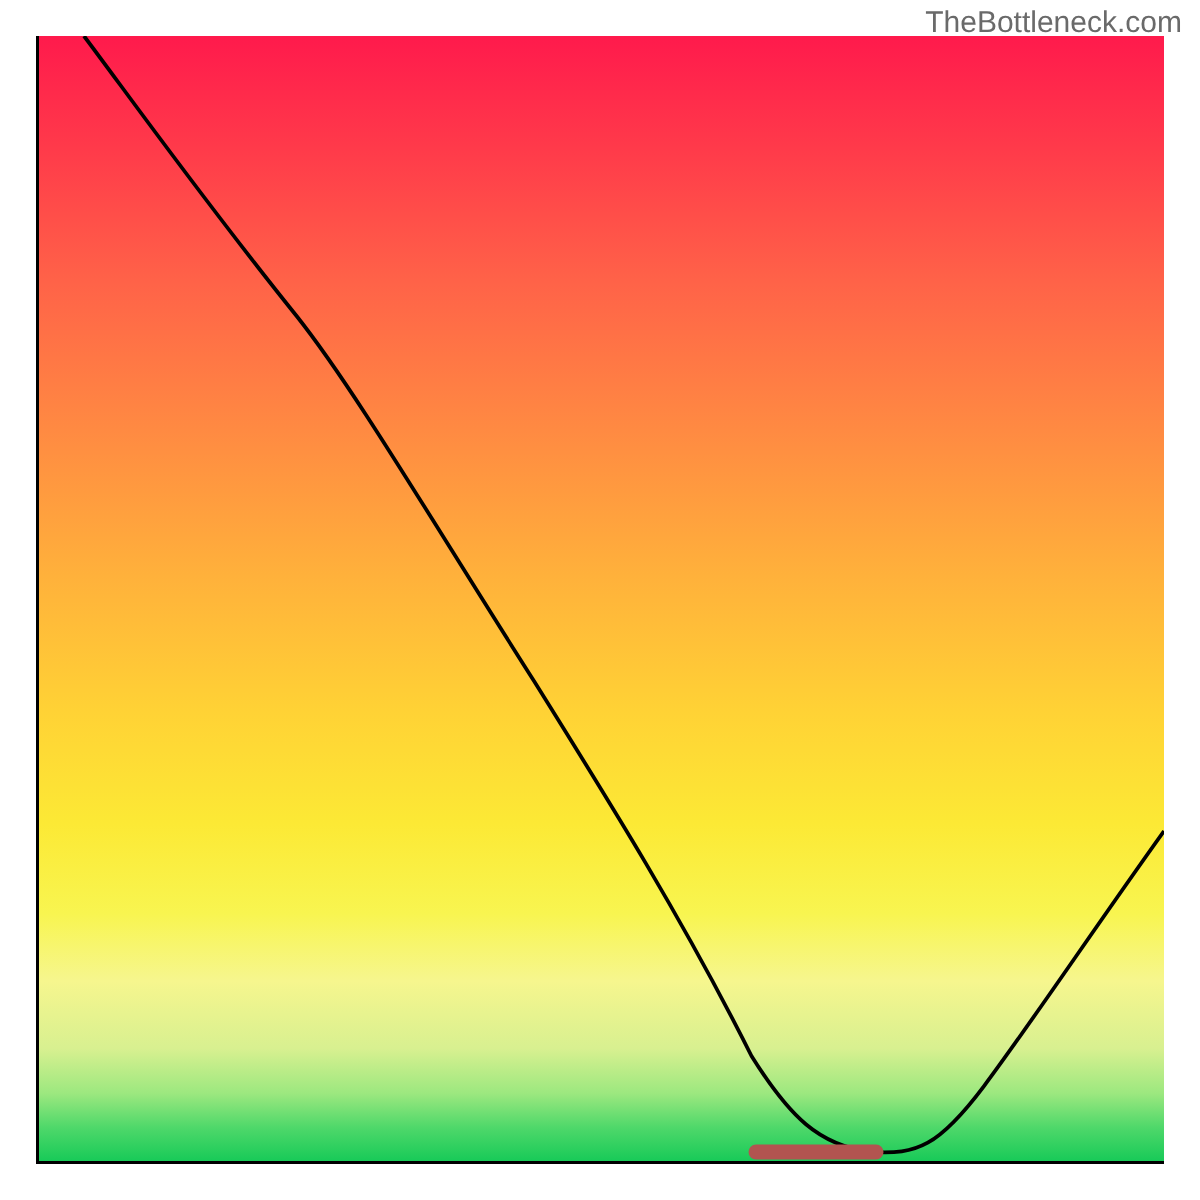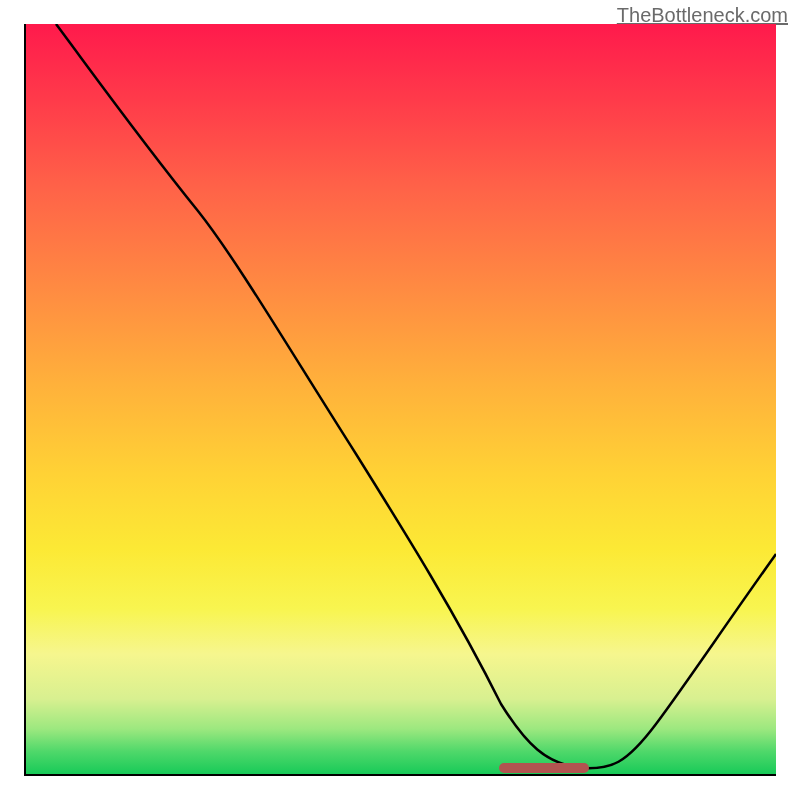--- a/index.html
+++ b/index.html
@@ -11,21 +11,20 @@
     position: relative;
     font-family: Arial, sans-serif;
   }
   .watermark {
     position: absolute;
     top: 4px;
     right: 12px;
     font-size: 20px;
     color: #6a6a6a;
     font-weight: 400;
-    text-decoration: underline;
   }
   .plot-area {
     position: absolute;
     left: 24px;
     top: 24px;
     width: 752px;
     height: 752px;
     border: 2px solid #000;
     border-top: none;
     border-right: none;

